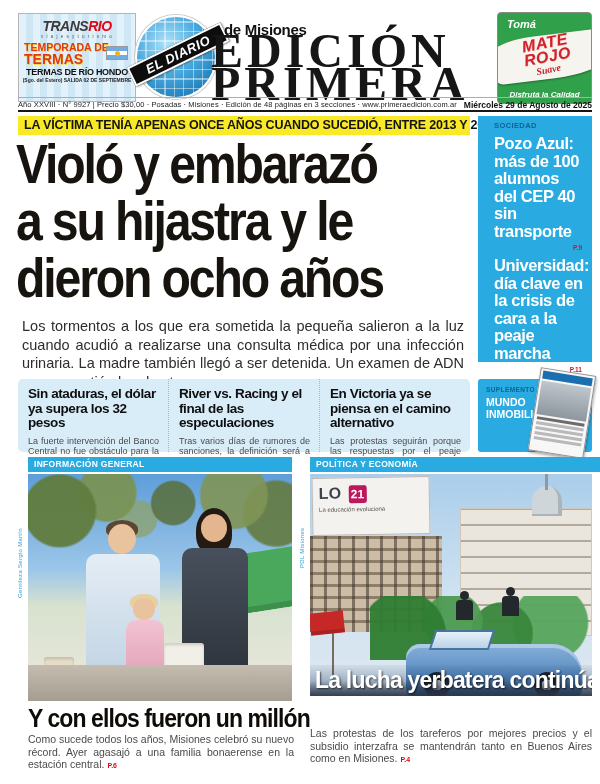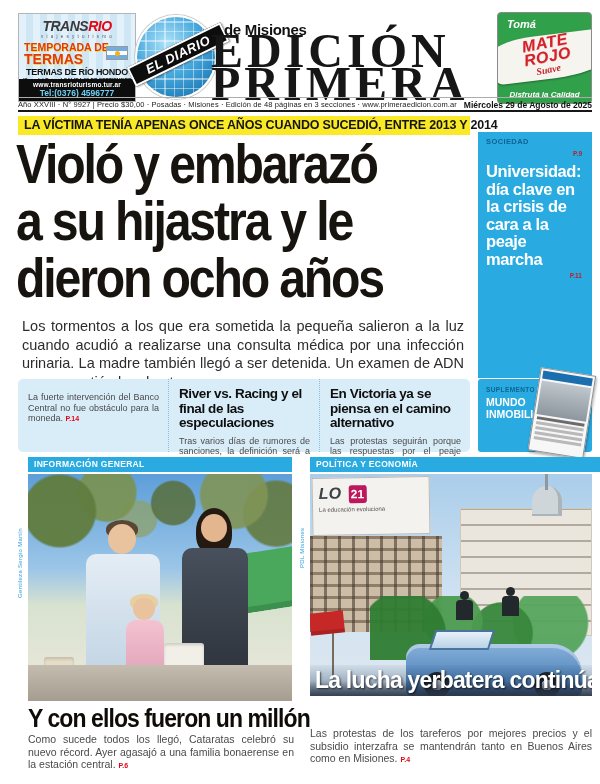--- a/index.html
+++ b/index.html
@@ -65,22 +65,22 @@
     font-size:12.5px; font-weight:bold; color:#141414; letter-spacing:-0.2px; line-height:19px;
     padding-left:6px; white-space:nowrap; }
   .headline { position:absolute; left:16px; top:135px; width:456px;
     font-size:56px; font-weight:bold; color:#17130e; letter-spacing:-2.5px; line-height:57px;
     transform:scaleX(0.86); transform-origin:left top; white-space:nowrap; }
   .deck { position:absolute; left:22px; top:317px; width:442px; font-size:14.5px; line-height:18.5px;
     color:#2d2d2d; text-align:justify; }
   .pref { color:#e30613; font-weight:bold; font-size:9px; }
 
   
-  .sidebar { position:absolute; left:478px; top:132px; width:114px; height:246px; background:#29abe2;
-    padding:5px 8px 0 8px; }
+  .sidebar { position:absolute; left:478px; top:116px; width:114px; height:246px; background:#29abe2;
+    padding:5px 8px 0 16px; }
   .sidebar .sec { font-size:7.5px; font-weight:bold; color:#0e6391; letter-spacing:0.4px; }
   .sidebar .hl { margin-top:5px; color:#fff; font-weight:bold; font-size:16.5px; line-height:17.5px;
     letter-spacing:-0.4px; }
   .sidebar .ref { text-align:right; font-size:6.5px; font-weight:bold; color:#b5222e; margin:4px 2px 6px 0; }
 
   
   .teasers { position:absolute; left:18px; top:379px; width:452px; height:73px; background:#d9edf9;
     border-radius:5px; display:flex; }
   .teaser { flex:1; padding:8px 9px 0 10px; }
   .teaser + .teaser { border-left:1px dotted #85bfe2; }
@@ -133,21 +133,21 @@
   .hair { border-radius:50% 50% 40% 40%; position:absolute; }
   .torso { position:absolute; border-radius:10px 10px 4px 4px; }
   .bag { position:absolute; background:#f2efe8; border-radius:3px; box-shadow:inset 0 2px 3px rgba(0,0,0,.15); }
   .ground1 { position:absolute; left:0; bottom:0; width:100%; height:16%;
     background:linear-gradient(#c4bcae,#a59d8f); }
 
   
   .sky2 { position:absolute; inset:0; background:linear-gradient(#aacdea 0%, #cfe2f2 55%, #dfe8ef 100%); }
   .billboard { position:absolute; left:2px; top:3px; width:118px; height:58px; background:#f4f2ee;
     border:1px solid #b9b9b9; transform:rotate(-1deg); padding:6px 4px 0 6px; }
-  .billboard .lo { display:inline-block; font-size:16px; font-weight:bold; color:#3c4248; vertical-align:top;font-style:italic; }
+  .billboard .lo { display:inline-block; font-size:16px; font-weight:bold; color:#3c4248; vertical-align:top; }
   .billboard .sq { display:inline-block; width:18px; height:18px; background:#be185d; color:#fff;
     font-size:12px; font-weight:bold; text-align:center; line-height:18px; border-radius:3px; margin-left:3px; }
   .billboard .edu { margin-top:3px; font-size:6px; color:#555; width:70px; line-height:7px; }
   .bb-windows { position:absolute; left:0; top:62px; width:132px; height:96px;
     background:
       repeating-linear-gradient(90deg, rgba(60,50,40,.55) 0 3px, transparent 3px 14px),
       repeating-linear-gradient(0deg, #cdbda7 0 9px, #8d7d69 9px 12px); }
   .classical { position:absolute; left:150px; top:34px; width:132px; height:128px; background:#ebe6dd;
     box-shadow:inset 0 0 0 1px #cfc8bb;
     background-image:repeating-linear-gradient(0deg, transparent 0 14px, rgba(120,110,95,.5) 14px 16px); }
@@ -185,24 +185,20 @@
       <span class="t">TRANS</span><span class="r">RIO</span>
     </div>
     <div class="brand-sub">v i a j e s   y   t u r i s m o</div>
     <div class="temp1">TEMPORADA DE</div>
     <div class="temp2">TERMAS</div>
     <div class="flag">
         <div class="sun"></div>
       </div>
     <div class="termas">TERMAS DE RÍO HONDO</div>
     <div class="salida">(Sgo. del Estero) SALIDA 02 DE SEPTIEMBRE</div>
-    <div class="black-bar">
-      <div class="web">www.transrioturismo.tur.ar</div>
-      <div class="tel">Tel:(0376) 4596777</div>
-    </div>
   </div>
 
   <div class="globe"></div>
   <div class="ribbon">EL DIARIO</div>
   <div class="tagline">de Misiones</div>
   <div class="masthead-title">
     <div>EDICIÓN</div>
     <div>PRIMERA</div>
   </div>
 
@@ -229,27 +225,29 @@
     <div>a su hijastra y le</div>
     <div>dieron ocho años</div>
   </div>
   <div class="deck">
     <span>Los tormentos a los que era sometida la pequeña salieron a la luz cuando acudió a realizarse una consulta médica por una infección urinaria. La madre también llegó a ser detenida. Un examen de ADN comprometió al padrastro.</span>
     <span class="pref">P.24</span>
   </div>
 
   <div class="sidebar">
     <div class="sec">SOCIEDAD</div>
+    <div class="hl">Pozo Azul: más de 100 alumnos del CEP 40 sin transporte</div>
     <div class="ref">P.9</div>
     <div class="hl">Universidad: día clave en la crisis de cara a la peaje marcha</div>
     <div class="ref">P.11</div>
   </div>
 
   <div class="teasers">
     <div class="teaser">
+      <div class="hl">Sin ataduras, el dólar ya supera los 32 pesos</div>
       <div class="body">
         <span>La fuerte intervención del Banco Central no fue obstáculo para la moneda.</span>
         <span class="pref">P.14</span>
       </div>
     </div>
     <div class="teaser">
       <div class="hl">River vs. Racing y el final de las especulaciones</div>
       <div class="body">
         <span>Tras varios días de rumores de sanciones, la definición será a todo o nada.</span>
         <span class="pref">P.3</span>
@@ -298,21 +296,21 @@
       <div class="hair" style="left:6px; top:0; width:28px; height:16px; background:#e6cfa0;"></div>
       <div class="head" style="left:9px; top:4px; width:22px; height:22px;"></div>
       <div class="torso" style="left:2px; top:26px; width:38px; height:58px; background:linear-gradient(#f3c3d2,#e0a2b6);"></div>
     </div>
     <div class="bag" style="left:136px; bottom:6px; width:40px; height:52px;"></div>
     <div class="bag" style="left:16px; bottom:4px; width:30px; height:40px; background:#e6ddc8;"></div>
     <div class="ground1"></div>
   </div>
   <div class="bl-headline">Y con ellos fueron un millón</div>
   <div class="caption" style="left:28px; top:733px; width:266px;">
-    <span>Como sucede todos los llegó, Cataratas celebró su nuevo récord. Ayer agasajó a una familia bonaerense en la estación central.</span>
+    <span>Como sucede todos los años, Misiones celebró su nuevo récord. Ayer agasajó a una familia bonaerense en la estación central.</span>
     <span class="pref">P.6</span>
   </div>
 
   <div class="credit" style="left:299px; top:478px; height:90px;">PDL Misiones</div>
   <div class="col-header" style="left:310px; top:457px; width:320px;">POLÍTICA Y ECONOMÍA</div>
   <div class="photo" style="left:310px; top:474px; width:282px; height:222px;">
     <div class="sky2"></div>
     <div class="bb-windows"></div>
     <div class="classical"></div>
     <div class="dome"></div>

